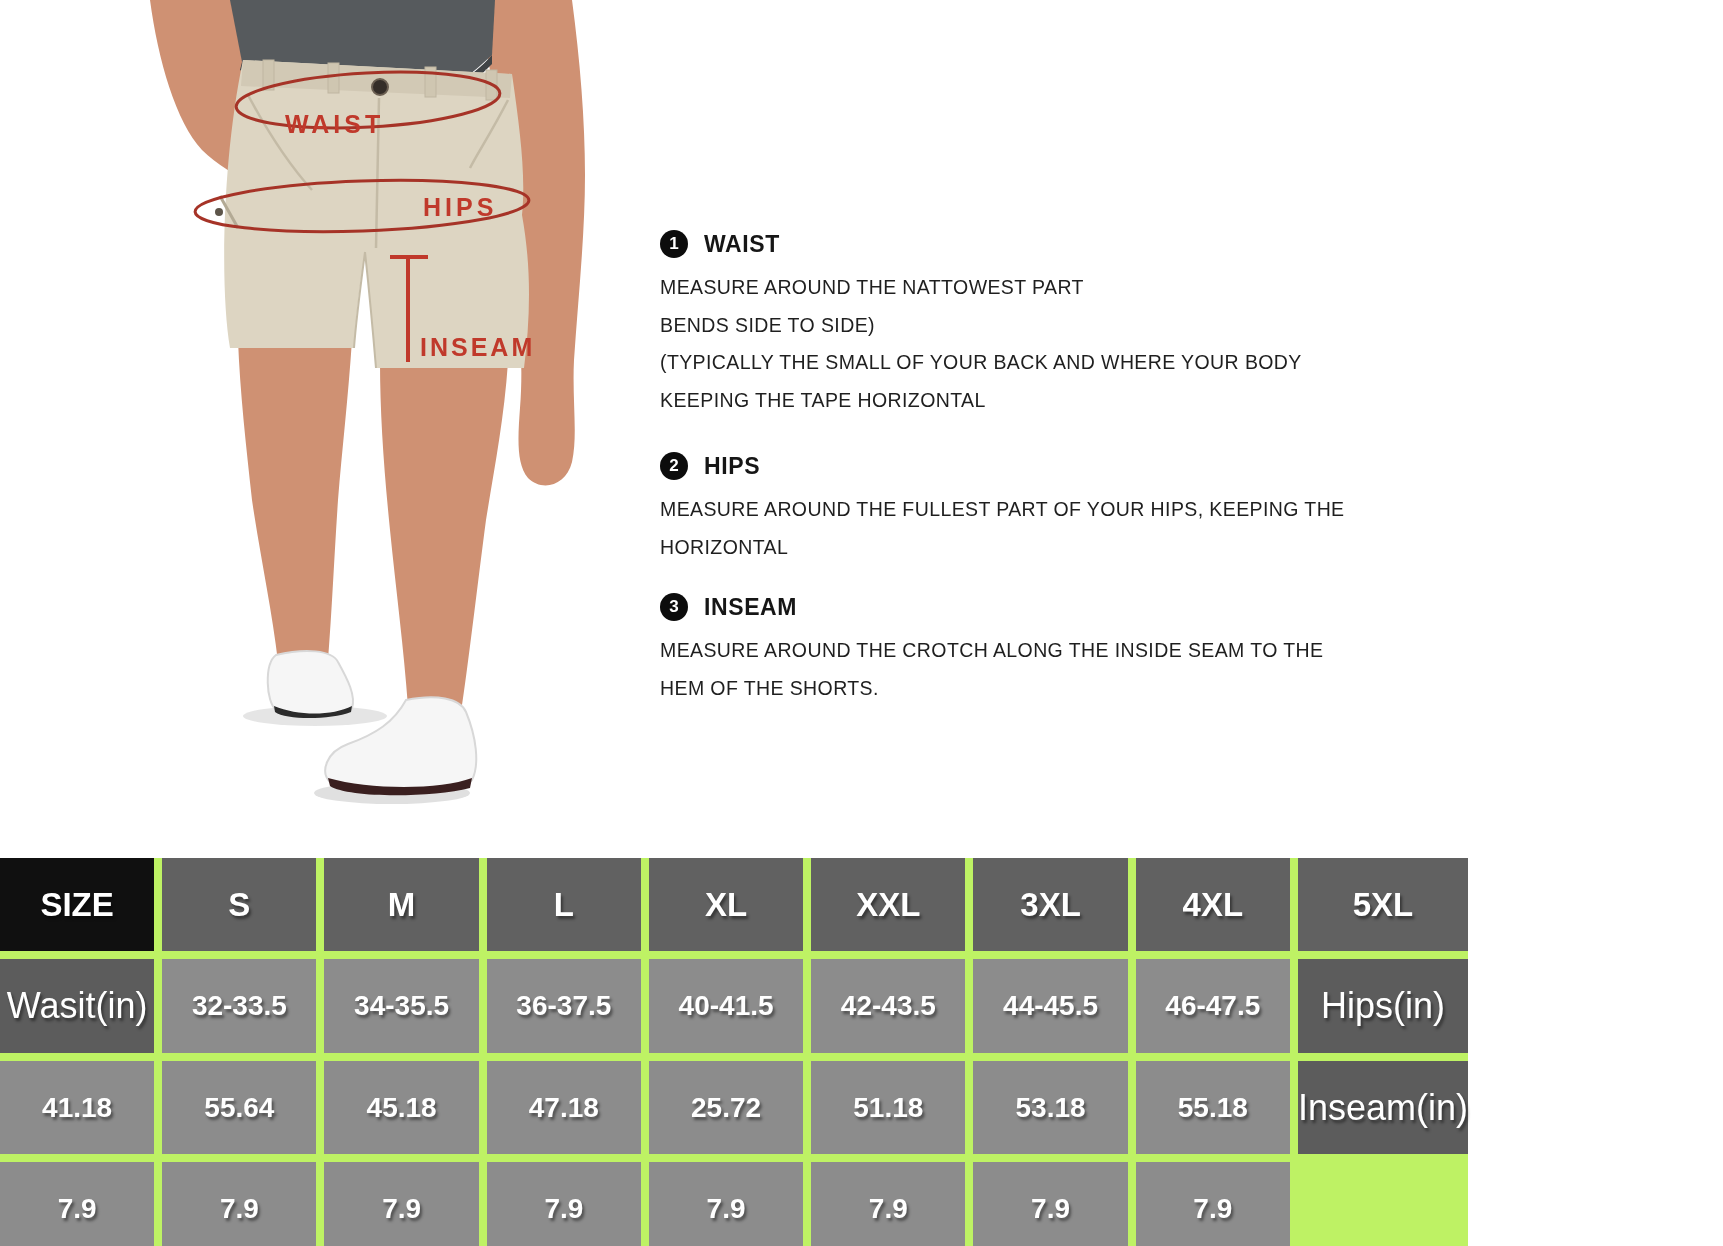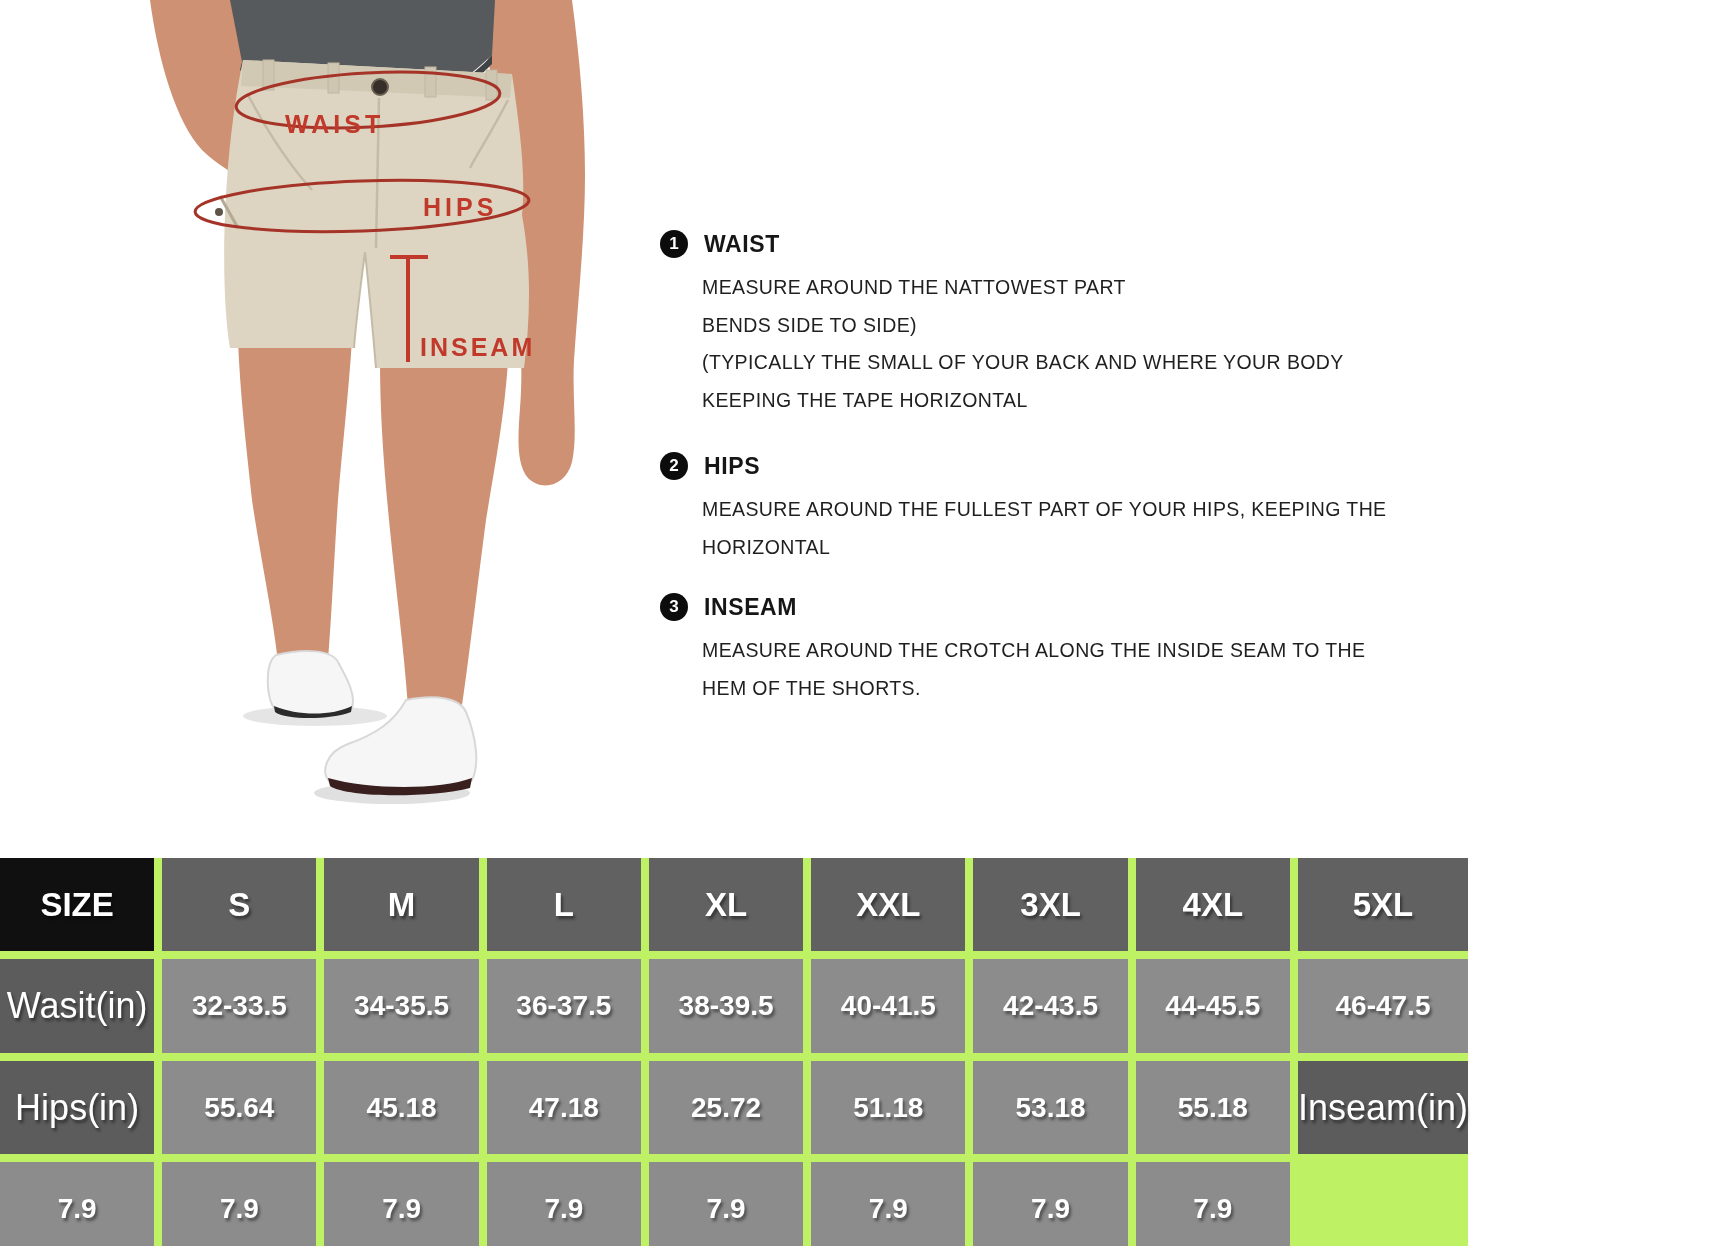--- a/index.html
+++ b/index.html
@@ -10,21 +10,21 @@
   .figure-wrap{position:absolute;left:80px;top:0;width:540px;height:858px;}
 
   
   .instructions{position:absolute;left:660px;top:0;width:760px;height:858px;}
   .ins-section{position:absolute;left:0;width:760px;}
   .ins-heading{display:flex;align-items:center;gap:16px;margin-bottom:11px;}
   .num-badge{width:28px;height:28px;border-radius:50%;background:#0c0c0c;color:#fff;
              display:flex;align-items:center;justify-content:center;
              font-size:17px;font-weight:700;flex:0 0 auto;}
   .ins-title{font-size:23px;font-weight:700;color:#161616;letter-spacing:.6px;}
-  .ins-line{font-size:19.5px;color:#1f1f1f;line-height:37.5px;letter-spacing:.4px;white-space:nowrap;margin-left:42px;}
+  .ins-line{font-size:19.5px;color:#1f1f1f;line-height:37.5px;letter-spacing:.4px;white-space:nowrap;}
 
   
   .size-chart{position:absolute;left:0;top:858px;width:1468px;height:388px;
               display:grid;grid-template-columns:repeat(9,1fr);
               grid-template-rows:93px 94px 93px 93px;gap:8px;background:#bef264;}
   .cell{display:flex;align-items:center;justify-content:center;color:#fff;
         text-shadow:2px 3px 3px rgba(0,0,0,.45);}
   .cell.hdr{background:#616161;font-size:33px;font-weight:700;}
   .cell.size-hdr{background:#101010;}
   .cell.lbl{background:#5c5c5c;font-size:36px;font-weight:400;}
@@ -125,26 +125,26 @@
       <div class="cell hdr">L</div>
       <div class="cell hdr">XL</div>
       <div class="cell hdr">XXL</div>
       <div class="cell hdr">3XL</div>
       <div class="cell hdr">4XL</div>
       <div class="cell hdr">5XL</div>
       <div class="cell lbl">Wasit(in)</div>
       <div class="cell val">32-33.5</div>
       <div class="cell val">34-35.5</div>
       <div class="cell val">36-37.5</div>
-      <div class="cell val">38-39.5</div>
       <div class="cell val">40-41.5</div>
       <div class="cell val">42-43.5</div>
       <div class="cell val">44-45.5</div>
       <div class="cell val">46-47.5</div>
       <div class="cell lbl">Hips(in)</div>
+      <div class="cell val">41.18</div>
       <div class="cell val">55.64</div>
       <div class="cell val">45.18</div>
       <div class="cell val">47.18</div>
       <div class="cell val">25.72</div>
       <div class="cell val">51.18</div>
       <div class="cell val">53.18</div>
       <div class="cell val">55.18</div>
       <div class="cell lbl">Inseam(in)</div>
       <div class="cell val">7.9</div>
       <div class="cell val">7.9</div>

